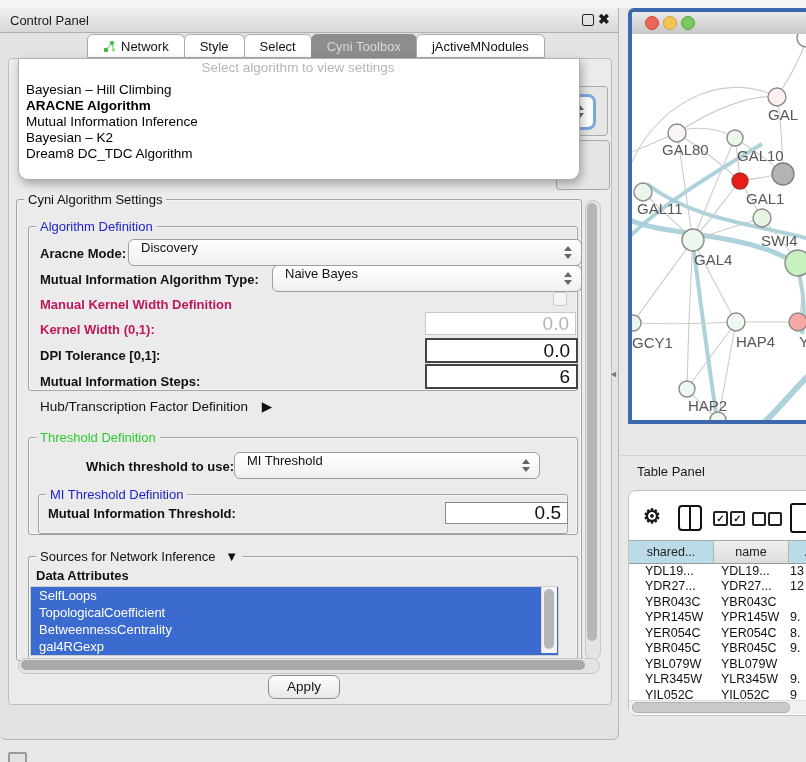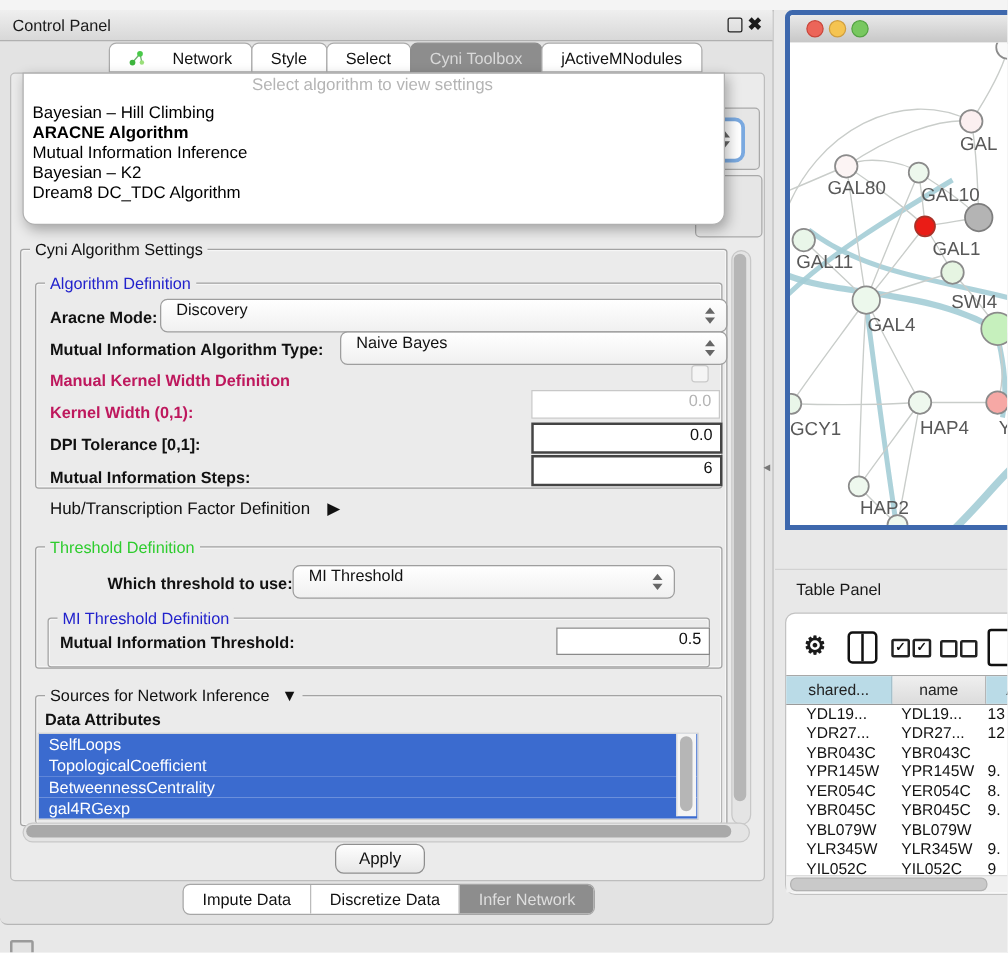--- a/index.html
+++ b/index.html
@@ -11,21 +11,21 @@
             border-left:none;border-radius:0 0 6px 6px;}
   .topstrip{left:0;top:0;width:806px;height:8px;background:#f4f4f4;}
   .titlebar{left:0;top:8px;width:618px;height:24px;background:linear-gradient(#efefef,#d8d8d8);
             border-bottom:1px solid #b0b0b0;}
   .cp-title{left:10px;top:13px;font-size:13px;color:#1a1a1a;}
   .float-box{left:582px;top:14px;width:10px;height:10px;border:1.5px solid #222;border-radius:2px;background:transparent;}
   .close-x{left:598px;top:11px;font-size:14px;font-weight:bold;color:#1a1a1a;}
   
   .tabrow{left:88px;top:34px;height:24px;display:flex;}
   .tab{background:#fff;border:1px solid #ababab;border-radius:6px 6px 0 0;margin-left:-1px;
-       padding:0 15px;display:flex;align-items:center;gap:22px;font-size:13px;white-space:nowrap;}
+       padding:0 15px;display:flex;align-items:center;gap:5px;font-size:13px;white-space:nowrap;}
   .tab.active{background:#8d8d8d;border-color:#8d8d8d;color:#d9d9d9;}
   .panel-body{left:8px;top:58px;width:602px;height:645px;background:#ebebeb;border:1px solid #bdbdbd;border-radius:4px;}
   
   .fragA{left:556px;top:86px;width:50px;height:48px;border:1px solid #a9a9a9;background:#e6e6e6;border-radius:4px;z-index:1;}
   .frag-btn{left:566px;top:94px;width:24px;height:30px;background:#fff;border:3px solid #7aa9e0;border-radius:8px;z-index:1;}
   .fragB{left:556px;top:140px;width:52px;height:48px;border:1px solid #a9a9a9;background:#e6e6e6;border-radius:4px;z-index:1;}
   
   .popup{left:18px;top:58px;width:560px;height:120px;background:#fff;border:1px solid #b0b0b0;
          border-radius:0 0 10px 10px;box-shadow:2px 4px 10px rgba(0,0,0,.3);z-index:5;}
   .dd-ph{left:18px;top:60px;width:560px;text-align:center;font-size:13.5px;color:#b5b5b5;z-index:6;}
@@ -37,21 +37,21 @@
   .gtitle{background:#ebebeb;padding:0 4px;font-size:13px;}
   .blue{color:#2222cc;} .green{color:#2ecc2e;}
   .lbl{font-size:13px;} .b{font-weight:bold;text-align:center;} .dis{color:#be185d;font-weight:bold;}
   .combo{background:linear-gradient(#ffffff,#f0f0f0);border:1px solid #9e9e9e;border-radius:6px;
          display:flex;align-items:flex-start;font-size:13px;padding-left:12px;}
   .spin{position:absolute;right:9px;top:50%;margin-top:-7px;width:8px;height:14px;}
   .tri-u{width:0;height:0;border-left:4px solid transparent;border-right:4px solid transparent;
          border-bottom:5px solid #666;margin-bottom:3px;}
   .tri-d{width:0;height:0;border-left:4px solid transparent;border-right:4px solid transparent;
          border-top:5px solid #666;}
-  .field{background:#fff;border:1px solid #444;font-size:13px;display:flex;align-items:flex-start;
+  .field{background:#fff;border:1px solid #444;font-size:19px;display:flex;align-items:center;
          justify-content:flex-end;padding-right:6px;}
   .field.dis2{border:1px solid #c8c8c8;color:#b4b4b4;}
   .chk{border:1.5px solid #c9c9c9;border-radius:3px;background:#f5f5f5;}
   .vtrack{background:#e4e4e4;border:1px solid #c8c8c8;border-radius:8px;}
   .vthumb{background:#b6b6b6;border-radius:6px;}
   .attrlist{background:#fff;border:1px solid #cfcfcf;overflow:hidden;}
   .attr-item{height:17px;line-height:17px;padding-left:8px;font-size:13px;color:#fff;background:#3b6bcf;}
   .apply{border:1px solid #8e8e8e;border-radius:7px;background:linear-gradient(#fefefe,#e7e7e7);
          font-size:13.5px;text-align:center;line-height:21px;}
   .btabs{left:146px;top:707px;height:23px;display:flex;border:1px solid #a6a6a6;border-radius:6px;overflow:hidden;background:#fff;}
@@ -228,25 +228,20 @@
       <div class="attr-item">gal4RGexp</div>
     </div>
   <div class="abs" style="left:541px;top:587px;width:15px;height:66px;background:#f4f4f4;border-left:1px solid #ddd;"></div>
   <div class="abs vthumb" style="left:544px;top:589px;width:10px;height:60px;"></div>
 
   <div class="abs vtrack" style="left:18px;top:658px;width:580px;height:14px;"></div>
   <div class="abs" style="left:21px;top:660px;width:564px;height:10px;background:#a9a9a9;border-radius:6px;"></div>
 
   <div class="abs apply" style="left:268px;top:675px;width:70px;height:22px;">Apply</div>
 
-  <div class="abs btabs" id="bottom-tabs">
-      <div class="btab">Impute Data</div>
-      <div class="btab">Discretize Data</div>
-      <div class="btab active">Infer Network</div>
-    </div>
 
   <div class="abs mini-icon"></div>
   <div class="abs resize-mark">◄</div>
 
   <div class="abs netwin"></div>
   <div class="abs net-titlebar"></div>
   <div class="abs light" style="left:645px;top:16px;background:#ec6559;border:1px solid #c9473c;"></div>
   <div class="abs light" style="left:663px;top:16px;background:#f5c451;border:1px solid #d09e3e;"></div>
   <div class="abs light" style="left:681px;top:16px;background:#78c860;border:1px solid #55a344;"></div>
 

